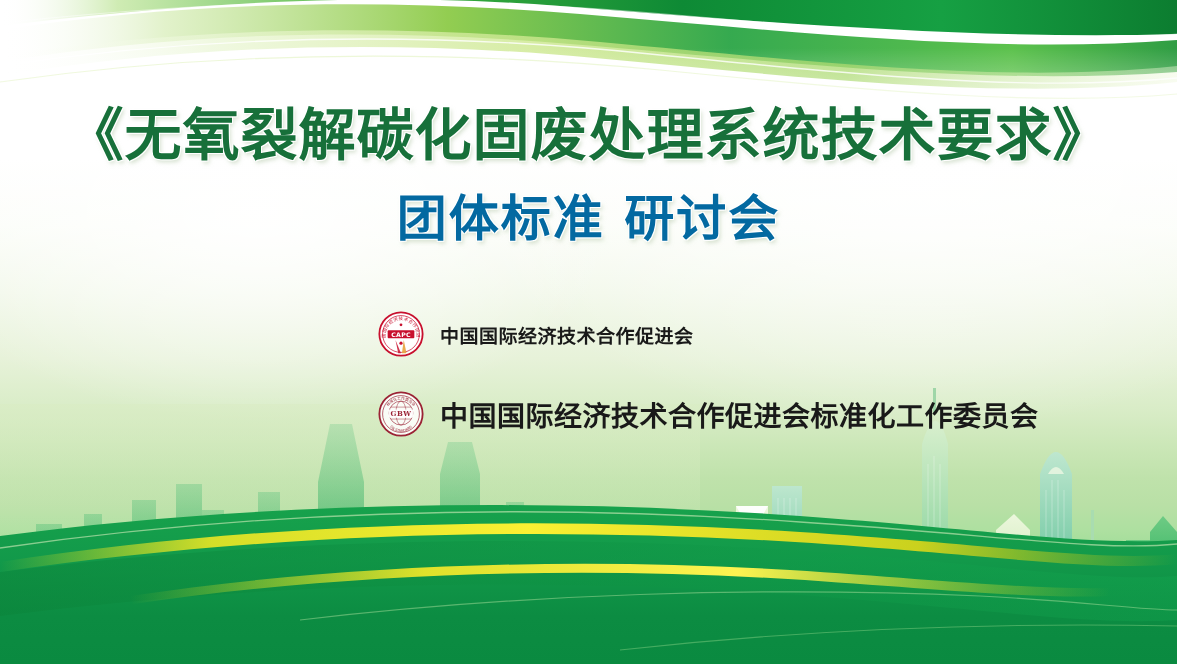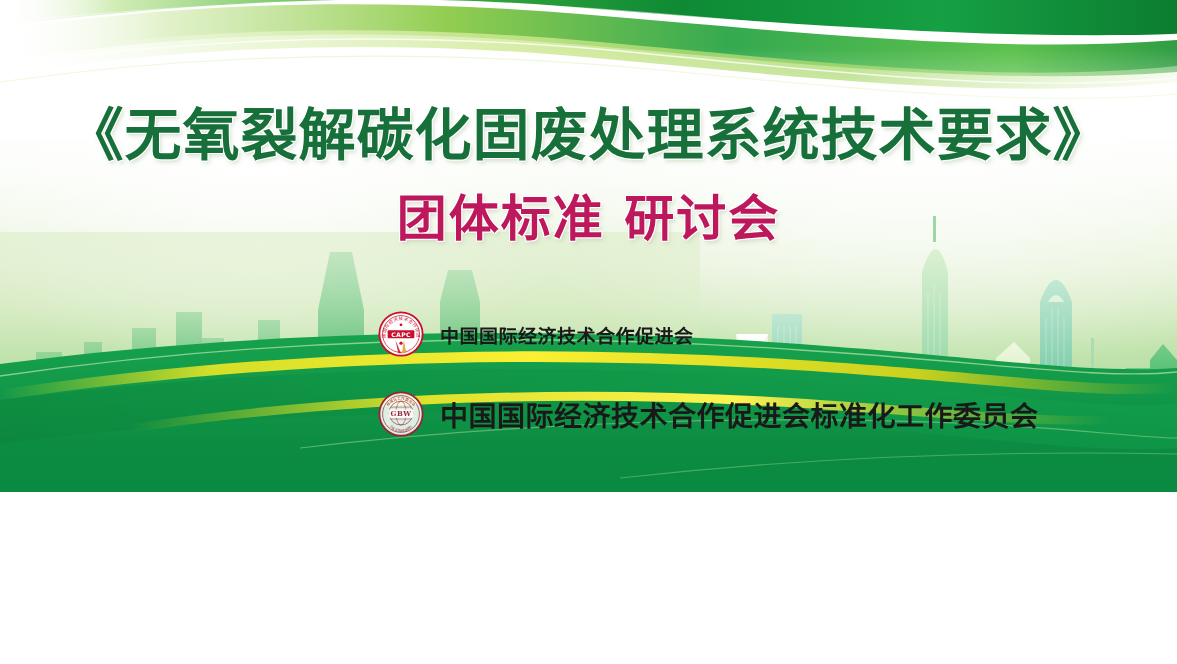--- a/index.html
+++ b/index.html
@@ -8,21 +8,21 @@
     padding: 0;
     background: #ffffff;
   }
   body {
     font-family: "DejaVu Sans", "Liberation Sans", sans-serif;
   }
 
   #slide {
     position: relative;
     width: 1177px;
-    height: 492px;
+    height: 664px;
     overflow: hidden;
     background: #ffffff;
   }
 
   
   .bg-layer {
     position: absolute;
     inset: 0;
     pointer-events: none;
   }
@@ -110,21 +110,21 @@
        1px -1px 0 rgba(255,255,255,0.95),
       -1px -1px 0 rgba(255,255,255,0.95),
        2px  3px 4px rgba(180,200,170,0.55);
   }
 
   .sub-title {
     font-family: "DejaVu Sans", "Liberation Sans", sans-serif;
     font-size: 50px;
     font-weight: bold;
     letter-spacing: 2px;
-    color: #be185d;
+    color: #0369a1;
     line-height: 1.1;
     margin: 24px 0 0 0;
     white-space: nowrap;
     text-shadow:
        1px  1px 0 rgba(255,255,255,0.95),
       -1px  1px 0 rgba(255,255,255,0.95),
        1px -1px 0 rgba(255,255,255,0.95),
       -1px -1px 0 rgba(255,255,255,0.95),
        2px  3px 4px rgba(180,200,170,0.55);
   }

